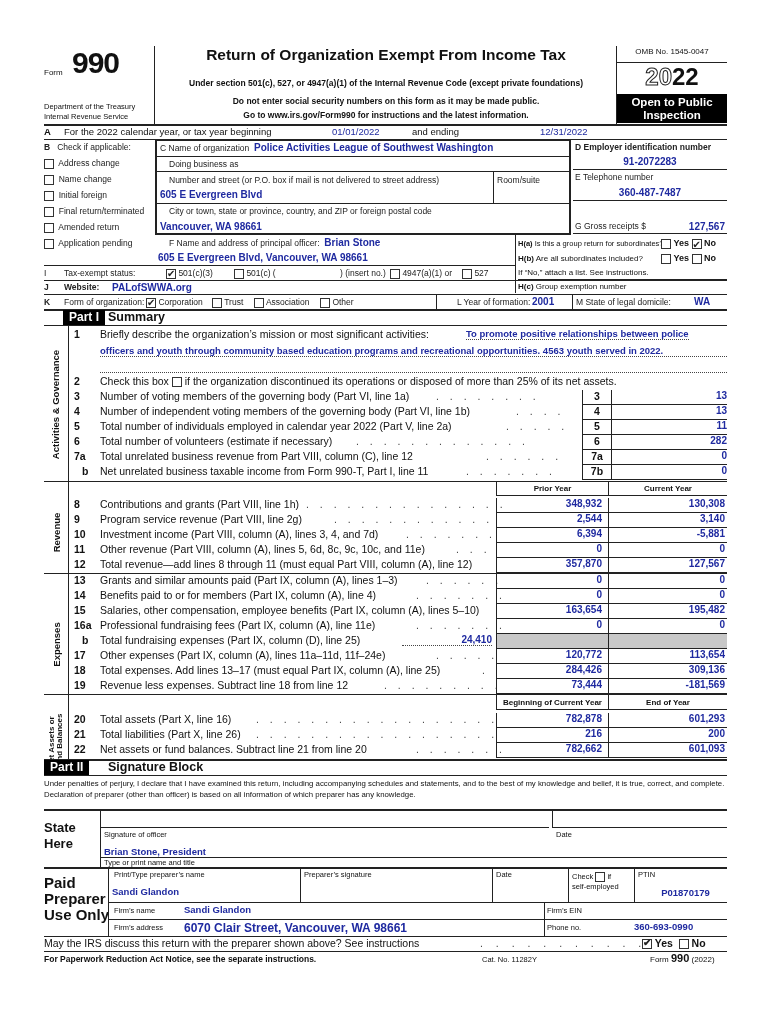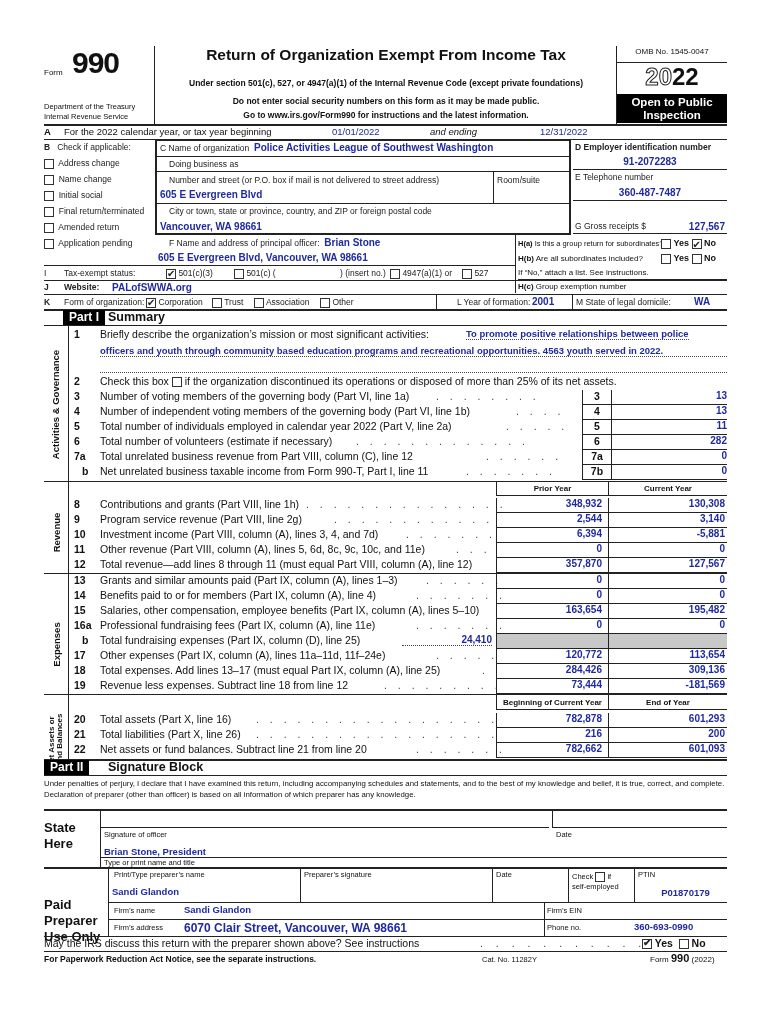--- a/index.html
+++ b/index.html
@@ -52,30 +52,30 @@
       <span style="color:#fff;-webkit-text-stroke:1px #222;">20</span><span>22</span>
     </div>
     <div style="background:#000;color:#fff;font-weight:bold;font-size:11.5px;text-align:center;height:29px;line-height:13px;padding:2px 6px 0;margin-top:3px;">Open to Public Inspection</div>
   </div>
   <div class="hthick" style="top:80px;"></div>
 
   <div class="abs" style="left:0;top:82px;width:683px;height:13px;font-size:9.5px;">
     <span class="abs" style="left:0;font-weight:bold;">A</span>
     <span class="abs" style="left:20px;white-space:nowrap;">For the 2022 calendar year, or tax year beginning</span>
     <span class="abs fill" style="left:288px;font-weight:normal;">01/01/2022</span>
-    <span class="abs" style="left:386px;font-style:italic;">and ending</span>
+    <span class="abs" style="left:368px;">and ending</span>
     <span class="abs fill" style="left:496px;font-weight:normal;">12/31/2022</span>
   </div>
   <div class="hline" style="top:95px;"></div>
 
   <div class="abs" style="left:0;top:96px;width:110px;height:124px;">
     <div class="lbl" style="height:15px;line-height:15px;"><b>B</b>&nbsp;&nbsp;&nbsp;<span>Check if applicable:</span></div>
     <div class="lbl" style="height:16px;line-height:16px;"><span class="box"></span>&nbsp; <span>Address change</span></div>
     <div class="lbl" style="height:16px;line-height:16px;"><span class="box"></span>&nbsp; <span>Name change</span></div>
-    <div class="lbl" style="height:16px;line-height:16px;"><span class="box"></span>&nbsp; <span>Initial social</span></div>
+    <div class="lbl" style="height:16px;line-height:16px;"><span class="box"></span>&nbsp; <span>Initial foreign</span></div>
     <div class="lbl" style="height:16px;line-height:16px;"><span class="box"></span>&nbsp; <span>Final return/terminated</span></div>
     <div class="lbl" style="height:16px;line-height:16px;"><span class="box"></span>&nbsp; <span>Amended return</span></div>
     <div class="lbl" style="height:16px;line-height:16px;"><span class="box"></span>&nbsp; <span>Application pending</span></div>
   </div>
 
   <div class="abs" style="left:111px;top:95px;width:416px;height:96px;border:2px solid #222;">
     <div class="lbl" style="position:absolute;left:3px;top:1px;white-space:nowrap;"><span>C Name of organization</span>&nbsp; <span class="fill" style="font-size:10px;">Police Activities League of Southwest Washington</span></div>
     <div class="hline" style="top:15px;"></div>
     <div class="lbl" style="position:absolute;left:12px;top:18px;">Doing business as</div>
     <div class="hline" style="top:30px;"></div>
@@ -349,21 +349,21 @@
   <div class="abs" style="left:57px;top:774px;width:448px;height:10px;border-bottom:1px solid #222;"></div>
   <div class="abs" style="left:508px;top:766px;height:18px;border-left:1px solid #222;"></div>
   <div class="abs" style="left:508px;top:774px;width:175px;height:10px;border-bottom:1px solid #222;"></div>
   <div class="abs tiny" style="left:60px;top:786px;">Signature of officer</div>
   <div class="abs tiny" style="left:512px;top:786px;">Date</div>
   <div class="abs fill" style="left:60px;top:802px;font-size:9.5px;">Brian Stone, President</div>
   <div class="abs" style="left:57px;top:813px;width:626px;border-top:1px solid #222;"></div>
   <div class="abs tiny" style="left:60px;top:814px;">Type or print name and title</div>
   <div class="hthick" style="top:823px;"></div>
 
-  <div class="abs" style="left:0;top:831px;font-weight:bold;font-size:13px;line-height:16px;margin-top:22px;"><span>Paid</span><br><span>Preparer</span><br><span>Use Only</span></div>
+  <div class="abs" style="left:0;top:831px;font-weight:bold;font-size:15px;line-height:16px;"><span>Paid</span><br><span>Preparer</span><br><span>Use Only</span></div>
   <div class="abs" style="left:64px;top:824px;height:69px;border-left:1px solid #222;"></div>
   <div class="abs tiny" style="left:70px;top:826px;">Print/Type preparer’s name</div>
   <div class="abs fill" style="left:68px;top:842px;font-size:9.5px;">Sandi Glandon</div>
   <div class="abs" style="left:256px;top:824px;height:34px;border-left:1px solid #222;"></div>
   <div class="abs tiny" style="left:260px;top:826px;">Preparer’s signature</div>
   <div class="abs" style="left:257px;top:836px;width:190px;height:22px;"></div>
   <div class="abs" style="left:448px;top:824px;height:34px;border-left:1px solid #222;"></div>
   <div class="abs tiny" style="left:452px;top:826px;">Date</div>
   <div class="abs" style="left:524px;top:824px;height:34px;border-left:1px solid #222;"></div>
   <div class="abs tiny" style="left:528px;top:828px;line-height:10px;"><span>Check</span> <span class="box"></span> <span>if</span><br><span>self-employed</span></div>

